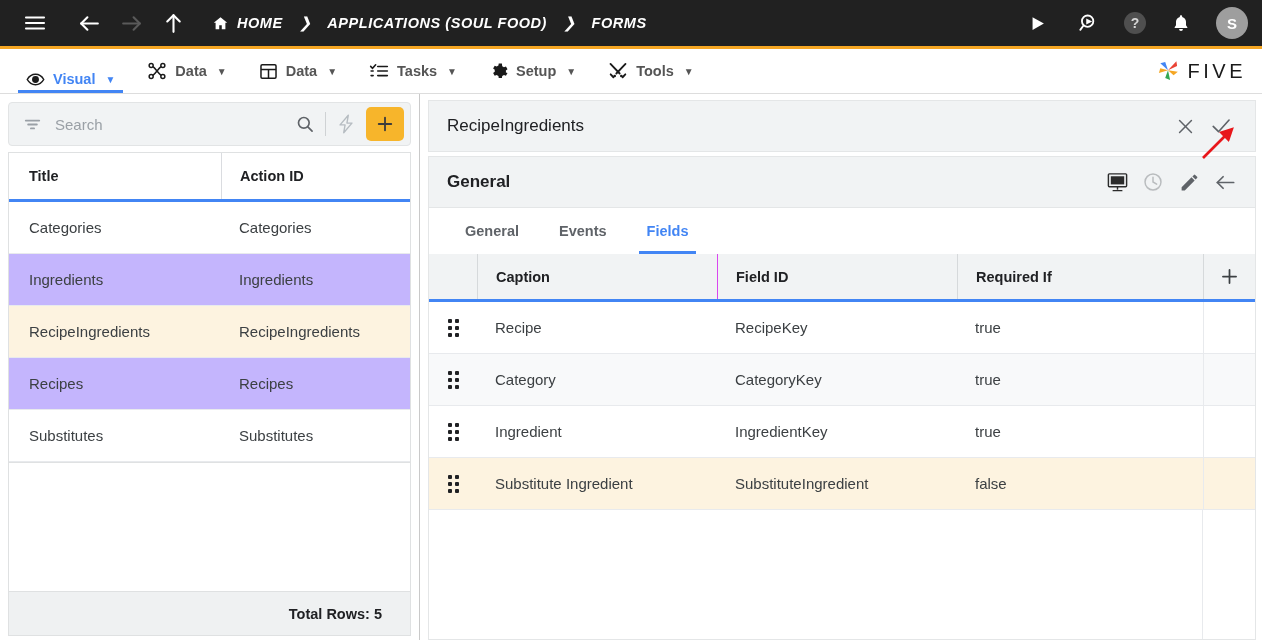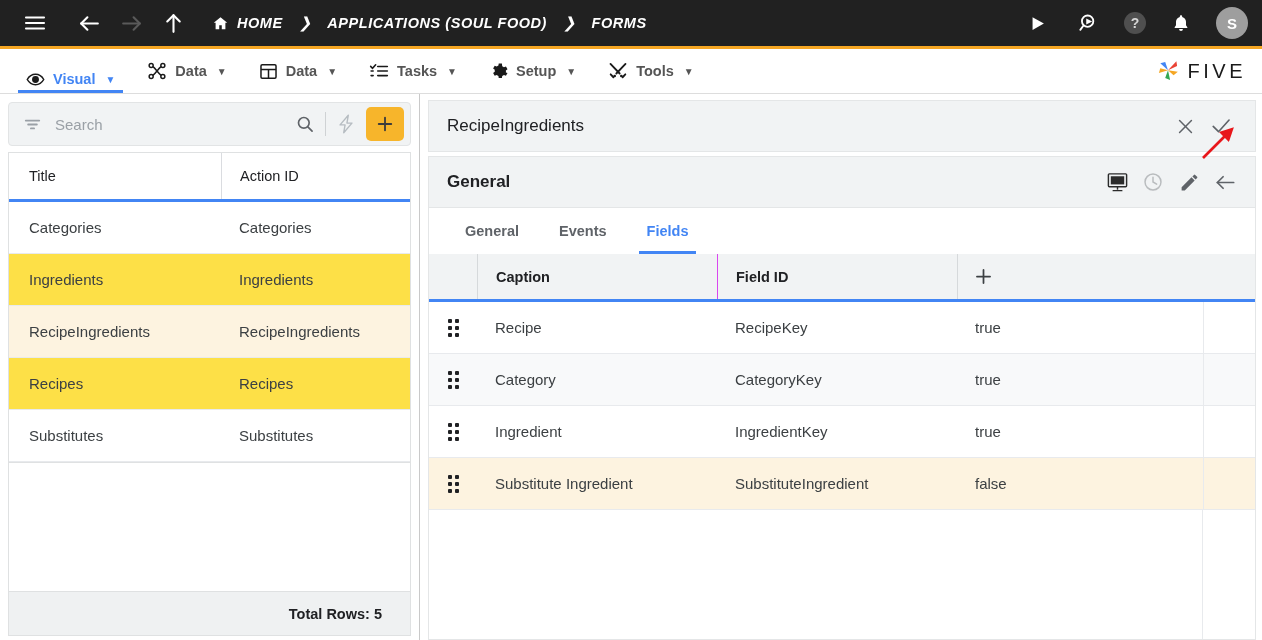--- a/index.html
+++ b/index.html
@@ -137,31 +137,31 @@
 
   .grid-wrap { margin: 0 8px; border: 1px solid #dfe1e2; border-top: none; }
   .grid-head {
     display: flex; align-items: center;
     height: 50px;
     background: #ffffff;
     border-bottom: 3px solid #4285f4;
     border-top: 1px solid #dfe1e2;
   }
   .gh-cell {
-    font-size: 14.5px; font-weight: 400; color: #202124;
+    font-size: 14.5px; font-weight: 700; color: #202124;
     display: flex; align-items: center; height: 100%;
   }
   .gh-cell.c1 { width: 212px; padding-left: 20px; }
   .gh-cell.c2 { flex: 1; padding-left: 18px; border-left: 1px solid #dadce0; }
   .grid-row {
     display: flex; align-items: center; height: 52px;
     border-bottom: 1px solid #e8eaed;
     background: #ffffff;
   }
-  .grid-row.alt { background: #fde047; }
+  .grid-row.alt { background: #c4b5fd; }
   .grid-row.sel { background: #fdf3e0; }
   .gr-cell {
     font-size: 15px; color: #3c4043;
     display: flex; align-items: center; height: 100%;
   }
   .gr-cell.c1 { width: 212px; padding-left: 20px; }
   .gr-cell.c2 { flex: 1; padding-left: 18px; }
   .left-spacer { flex: 1; background: #ffffff; margin: 0 8px; border-left: 1px solid #dfe1e2; border-right: 1px solid #dfe1e2; }
   .total-bar {
     height: 45px; margin: 0 8px 4px 8px;
@@ -574,20 +574,21 @@
       <div class="tab active">
         <span>Fields</span>
       </div>
     </div>
 
     <div class="fieldgrid">
       <div class="fg-head">
         <div class="fg-h drag"></div>
         <div class="fg-h cap">Caption</div>
         <div class="fg-h fid">Field ID</div>
+        <div class="fg-h req">Required If</div>
         <div class="fg-h plus">
           <svg width="21" height="21" viewBox="0 0 24 24" fill="none" stroke="currentColor" stroke-width="2" stroke-linecap="round">
             <line x1="12" y1="4.5" x2="12" y2="19.5"></line>
               <line x1="4.5" y1="12" x2="19.5" y2="12"></line>
           </svg>
         </div>
       </div>
 
       <div class="fg-row">
         <div class="fg-c drag">

